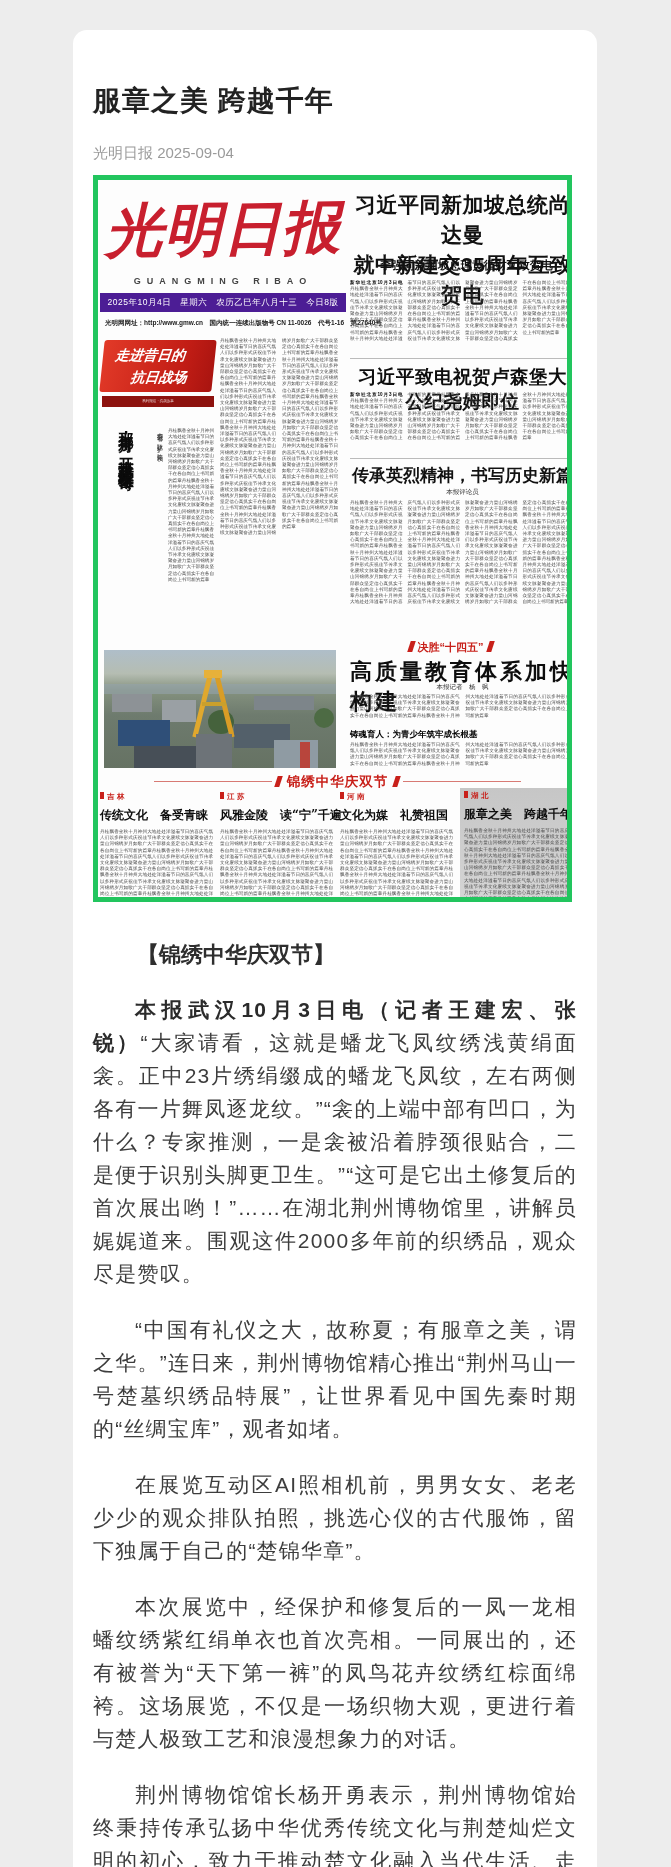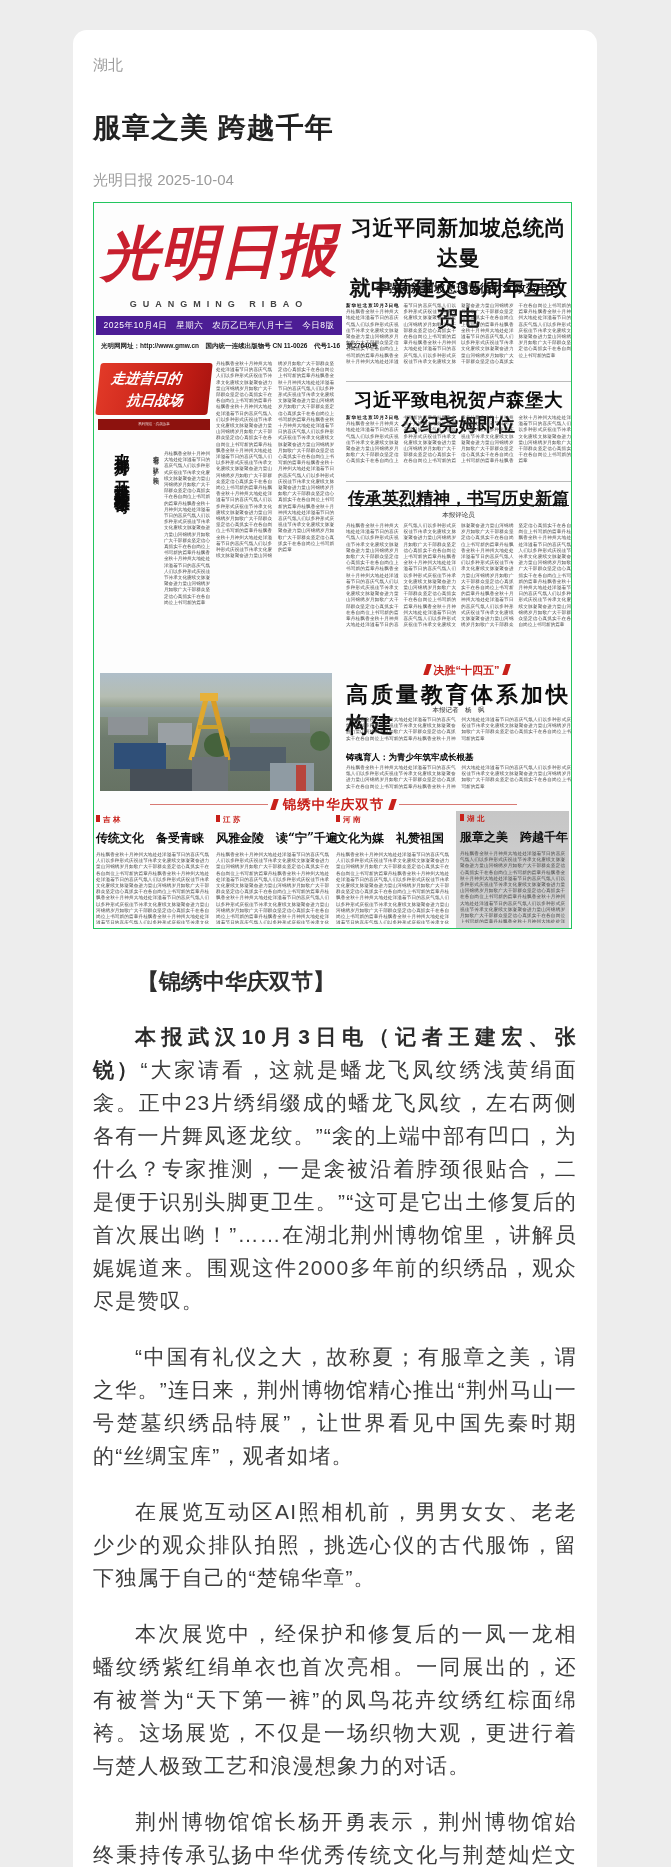--- a/index.html
+++ b/index.html
@@ -9,21 +9,21 @@
   .card { position:absolute; left:73px; top:30px; width:524px; height:1837px;
           background:#ffffff; border-radius:14px 14px 0 0; padding:18px 20px 0 20px; }
 
   .cat { font-size:15px; color:#9b9b9b; margin-top:8px; }
   .headline { font-size:28px; font-weight:600; color:#222; margin-top:34px; letter-spacing:1px; }
   .src { font-size:15px; color:#9b9b9b; margin-top:24px; }
   .auth { font-size:15px; color:#9b9b9b; margin-top:14px; }
 
   
   .paper { position:relative; width:479px; height:727px; margin-top:12px;
-           background:#fdfdfd; border:1px solid #22c55e; overflow:hidden;
+           background:#fdfdfd; border:5px solid #22c55e; overflow:hidden;
            font-family:"Liberation Sans","DejaVu Sans",sans-serif; }
   .paper .abs { position:absolute; }
 
   .masthead { left:2px; top:6px; width:246px; height:86px; text-align:center;
               color:#c81f2e; font-family:"DejaVu Serif","Liberation Serif",serif;
               font-style:italic; font-weight:bold; font-size:58px; line-height:86px;
               letter-spacing:1px; transform:rotate(-1deg); }
   .pinyin { left:2px; top:96px; width:246px; text-align:center; font-size:9px;
             letter-spacing:6px; color:#444; font-weight:bold; }
   .datebar { left:2px; top:113px; width:246px; height:19px; background:#4c1d95;
@@ -38,21 +38,21 @@
   .tiny { font-size:4.6px; line-height:6.2px; color:#444; text-align:justify;
           overflow:hidden; word-break:break-all; }
   .tiny b { color:#000; }
   .cols4 { column-count:4; column-gap:5px; }
   .cols2 { column-count:2; column-gap:6px; }
   .hr { border-top:1px solid #bbb; }
 
   .story2-title { left:252px; top:184px; width:225px; text-align:center; font-weight:bold;
                   color:#0d0d0d; font-size:18.5px; letter-spacing:0.5px; }
   .story3-title { left:252px; top:284px; width:225px; text-align:center; font-weight:bold;
-                  font-family:"DejaVu Serif","Liberation Serif",serif; color:#111; font-size:17px;text-decoration:underline; }
+                  font-family:"DejaVu Serif","Liberation Serif",serif; color:#111; font-size:17px; }
   .story3-by { left:252px; top:308px; width:225px; text-align:center; font-size:6.5px; color:#333; }
 
   .flag { left:4px; top:160px; width:112px; height:52px;
           background:linear-gradient(100deg,#e23a28 0%,#c21d15 70%,#a81410 100%);
           transform:skew(-6deg); border-radius:3px;
           color:#fff; font-style:italic; font-weight:bold; font-size:14px;
           line-height:22px; padding:4px 0 0 12px; }
   .flag .l2 { margin-left:18px; }
   .flagbar { left:4px; top:216px; width:112px; height:11px; background:#8d120e;
              color:rgba(255,255,255,.85); font-size:3.6px; line-height:11px;
@@ -65,21 +65,21 @@
   .vby { left:54px; top:248px; width:12px; height:130px; writing-mode:vertical-rl;
          text-orientation:upright; font-size:6px; color:#333; letter-spacing:1px; }
 
   .photo { left:6px; top:470px; width:232px; height:118px; overflow:hidden;
            background:linear-gradient(180deg,#afbec9 0%,#b5bdb2 20%,#85927f 34%,#6e7b6e 55%,#667263 100%); }
   .photo div { position:absolute; }
 
   .badge-red { color:#c8201a; font-weight:bold; }
   .slash { display:inline-block; width:5px; height:11px; background:#c8201a;
            transform:skew(-18deg); margin:0 4px; vertical-align:-1px; }
-  .story4-badge { left:260px; top:460px; width:225px; text-align:center; font-size:11px; }
+  .story4-badge { left:240px; top:460px; width:225px; text-align:center; font-size:11px; }
   .story4-title { left:252px; top:477px; width:225px; text-align:left; font-weight:bold;
                   font-family:Liberation Sans, sans-serif; color:#0d0d0d;
                   font-size:22px; letter-spacing:3px; }
   .story4-by { left:252px; top:503px; width:225px; text-align:center; font-size:6.5px; color:#333; }
   .subhead { left:252px; top:549px; width:225px; font-weight:bold; font-size:8.5px; color:#000; }
 
   .banner { left:0; top:592px; width:479px; text-align:center; }
   .banner .line { display:inline-block; width:118px; height:1px; background:#d87a74; vertical-align:4px; }
   .banner .txt { color:#c8201a; font-weight:bold; font-size:13.5px; margin:0 2px; letter-spacing:1px; }
 
@@ -98,23 +98,22 @@
   .sect { font-size:22px; font-weight:bold; color:#2e2e2e; margin-top:38px; text-indent:2em; }
   .para { font-size:21px; line-height:33px; color:#3d3d3d; text-align:justify;
           text-indent:2em; letter-spacing:1.2px; margin-top:23px; }
   .para b { color:#2b2b2b; }
 </style>
 </head>
 <body>
 
 <div class="card">
 
-  <div class="cat">湖北</div>
   <h1 class="headline">服章之美 跨越千年</h1>
-  <div class="src">光明日报 2025-10-04</div>
+  <div class="src">光明日报 2025-09-04</div>
 
   <div class="paper">
 
     <div class="abs masthead">光明日报</div>
     <div class="abs pinyin">GUANGMING RIBAO</div>
     <div class="abs datebar">2025年10月4日　星期六　农历乙巳年八月十三　今日8版</div>
     <div class="abs infoline">光明网网址：http://www.gmw.cn　国内统一连续出版物号 CN 11-0026　代号1-16　第27640号</div>
 
     <div class="abs lead-title">
       <div>习近平同新加坡总统尚达曼</div>

